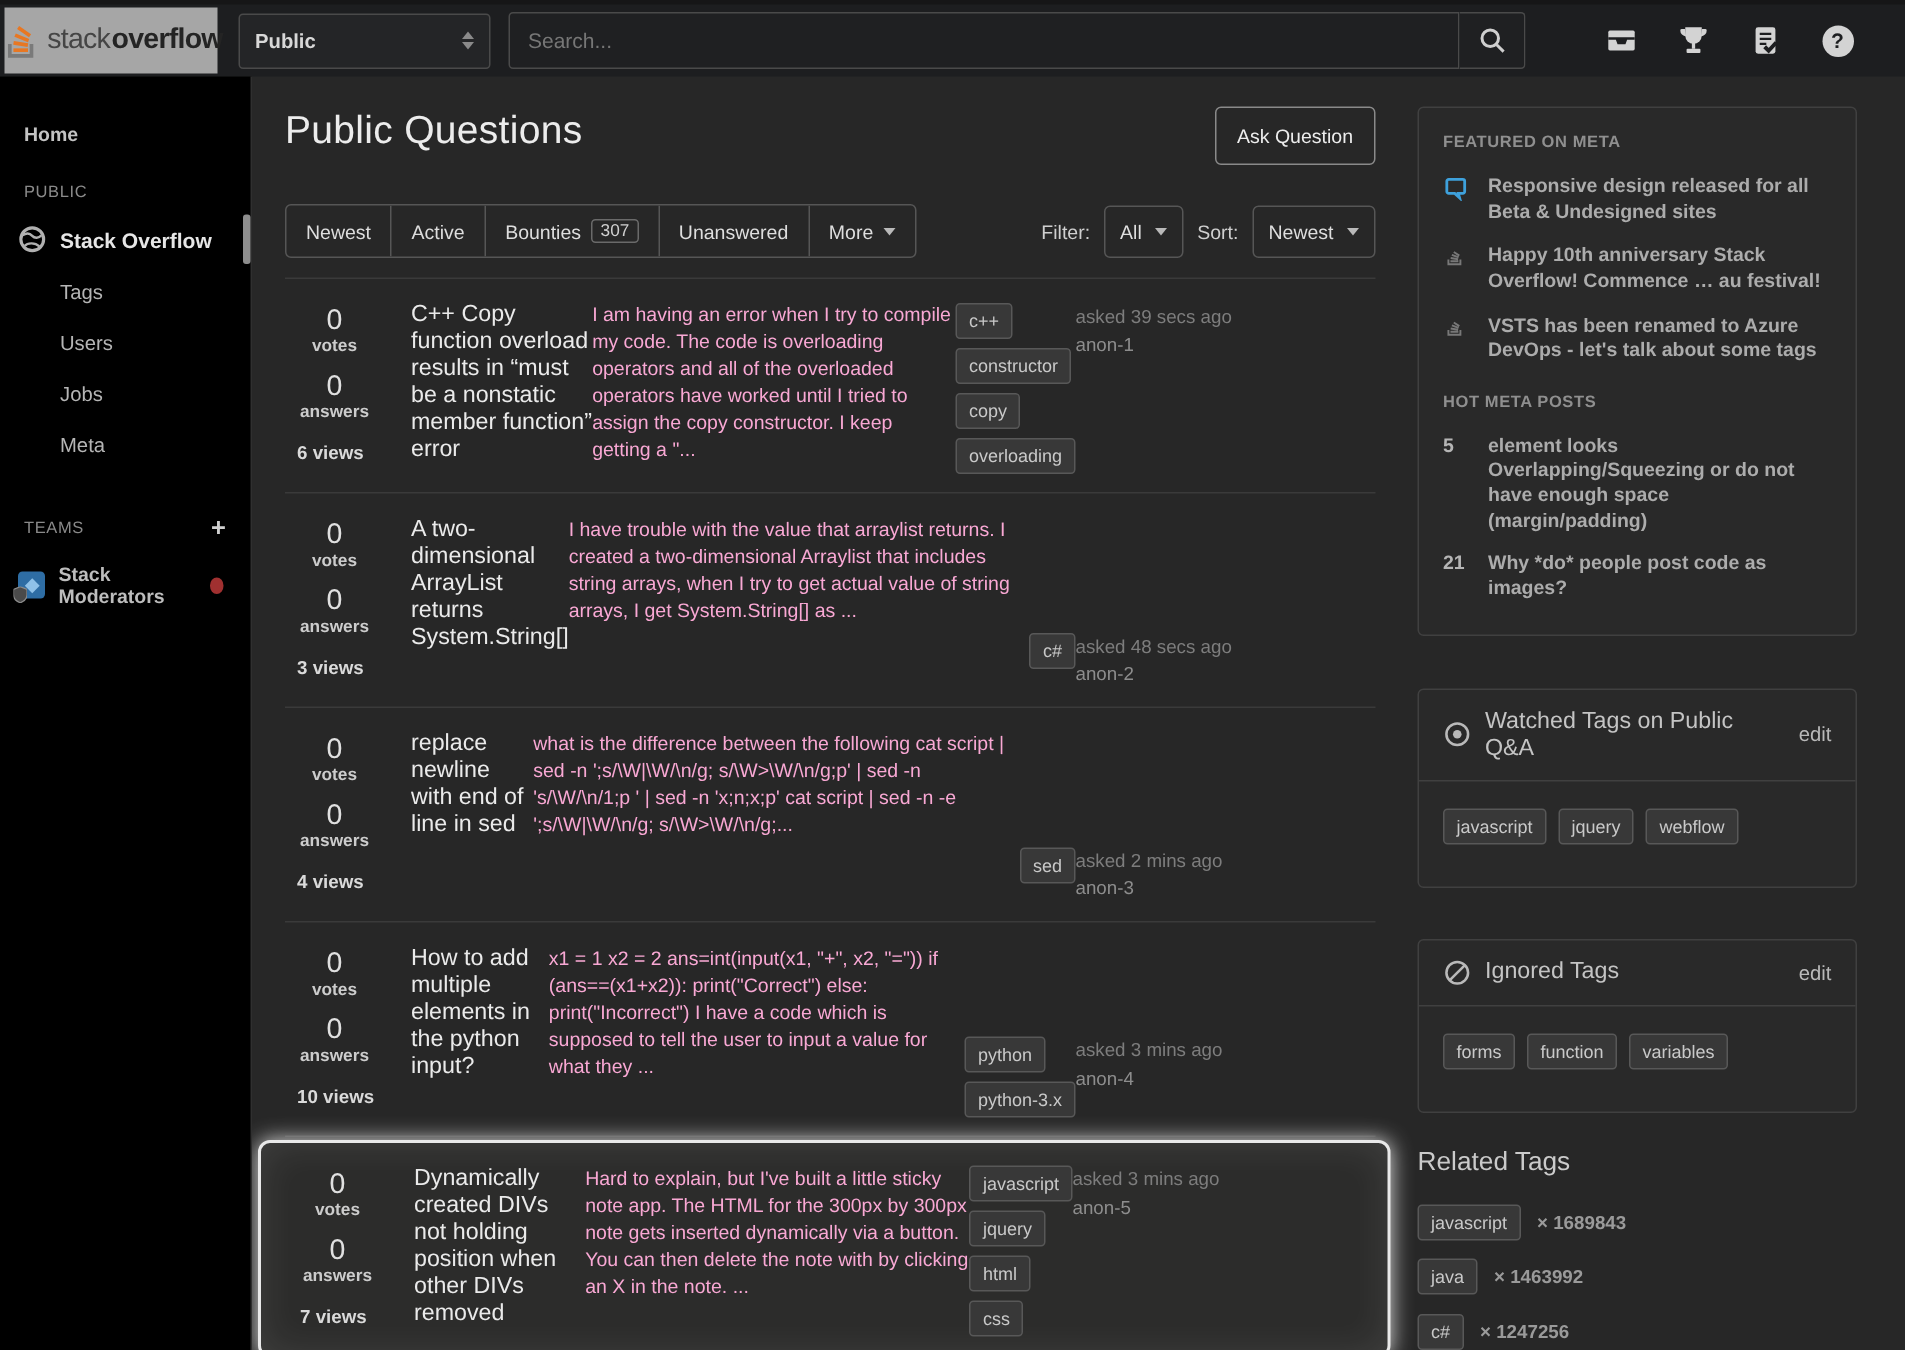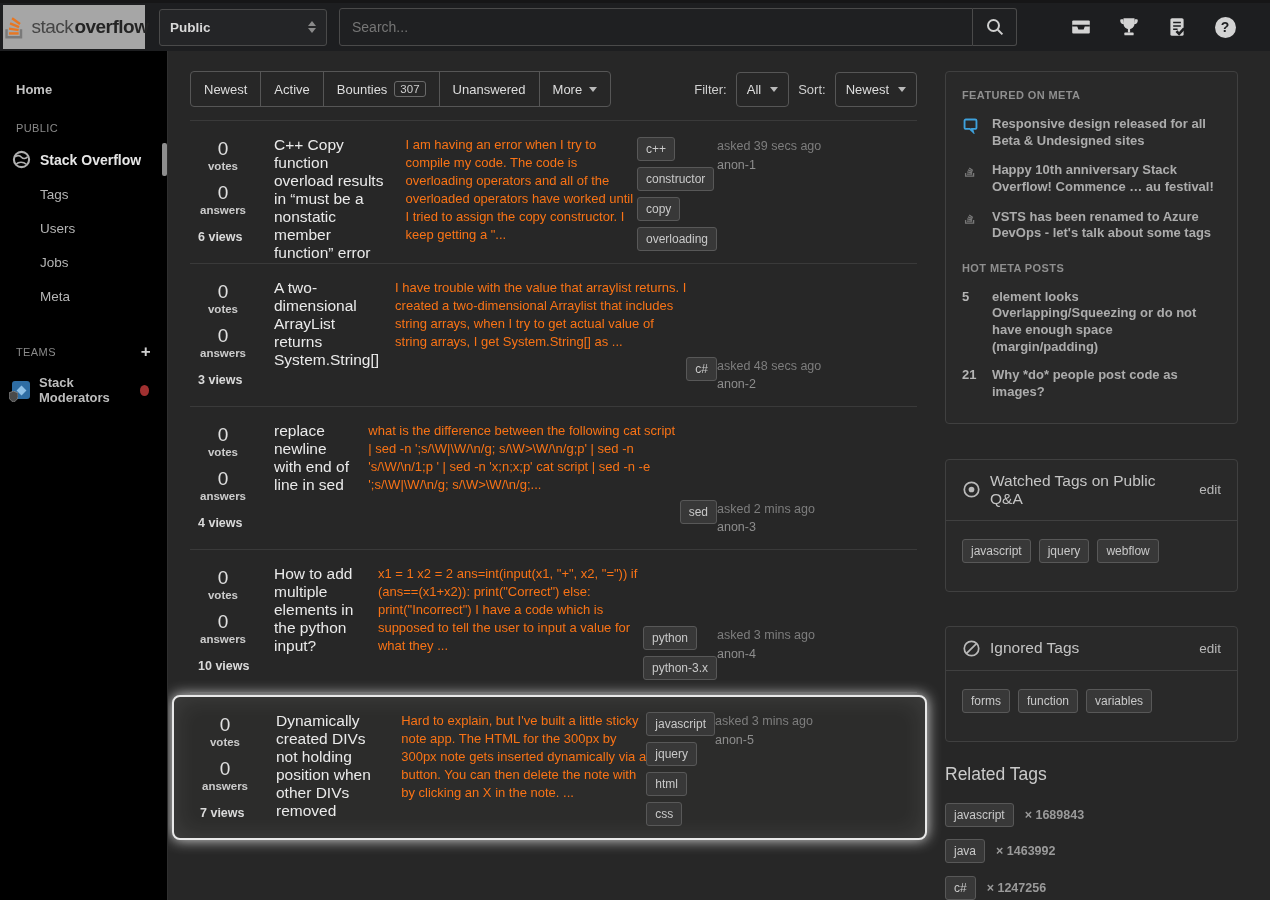--- a/index.html
+++ b/index.html
@@ -60,21 +60,21 @@
 
   
   .qlist { border-top:1px solid #3a3a3a; }
   .qrow { display:flex; padding:15px 0 12px; border-bottom:1px solid #3a3a3a; height:143px; }
   .stats { width:66px; flex:none; text-align:center; padding-top:3px; }
   .stat-num { font-size:19px; color:#e0e0e0; line-height:1.1; }
   .stat-label { font-size:11.5px; font-weight:bold; color:#cccccc; margin-bottom:11px; }
   .views { font-size:12.5px; font-weight:bold; color:#dadada; margin-top:14px; text-align:left; padding-left:8px; }
   .qbody { flex:1; padding-left:18px; display:flex; flex-direction:row; }
   .qtitle { font-size:15.5px; color:#eaeaea; font-weight:normal; margin-bottom:7px; cursor:pointer; }
-  .qexcerpt { font-size:13px; color:#f97316; line-height:1.38; margin-bottom:11px;margin-left:16px; }
+  .qexcerpt { font-size:13px; color:#f9a8d4; line-height:1.38; margin-bottom:11px; }
   .qfooter { display:flex; justify-content:space-between; align-items:flex-start; margin-top:auto; }
   .qtags { display:flex; gap:6px; flex-wrap:wrap; }
   .tag { background:#383838; border:1px solid #585858; border-radius:3px; padding:4px 8px; font-size:12px; color:#c9c9c9; cursor:pointer; white-space:nowrap; }
   .qmeta { width:200px; flex:none; font-size:12.5px; color:#7d7d7d; line-height:1.5; }
   .qmeta .asker { color:#8d8d8d; }
   .qrow.highlight { border:2px solid #e9e9e9; border-radius:8px; box-shadow:0 0 14px rgba(255,255,255,0.85), inset 0 0 26px rgba(255,255,255,0.10); background:#2c2c2b; margin:2px -10px 0 -18px; padding-left:18px; padding-right:10px; height:145px; }
 
   
   .card { border:1px solid #404040; border-radius:4px; background:#292929; }
   .card.meta-card { padding:17px 16px 10px; margin-bottom:35px; }
@@ -200,20 +200,24 @@
         </span>
       </span>
       <span>Stack Moderators</span>
       <span class="red-dot"></span>
     </div>
   </nav>
 
   <div class="content">
 
     <main class="main-col">
+      <div class="header-row">
+        <h1 class="page-title">Public Questions</h1>
+        <button class="ask-btn">Ask Question</button>
+      </div>
 
       <div class="controls-row">
         <div class="tabs">
           <div class="tab">
               <span>Newest</span>
             </div>
           <div class="tab">
               <span>Active</span>
             </div>
           <div class="tab">

